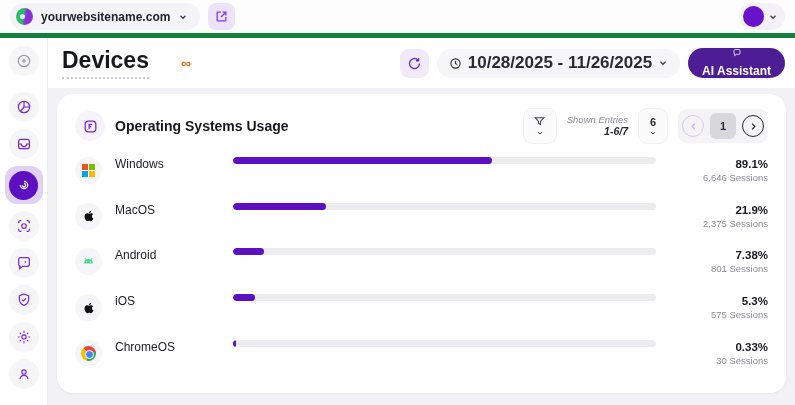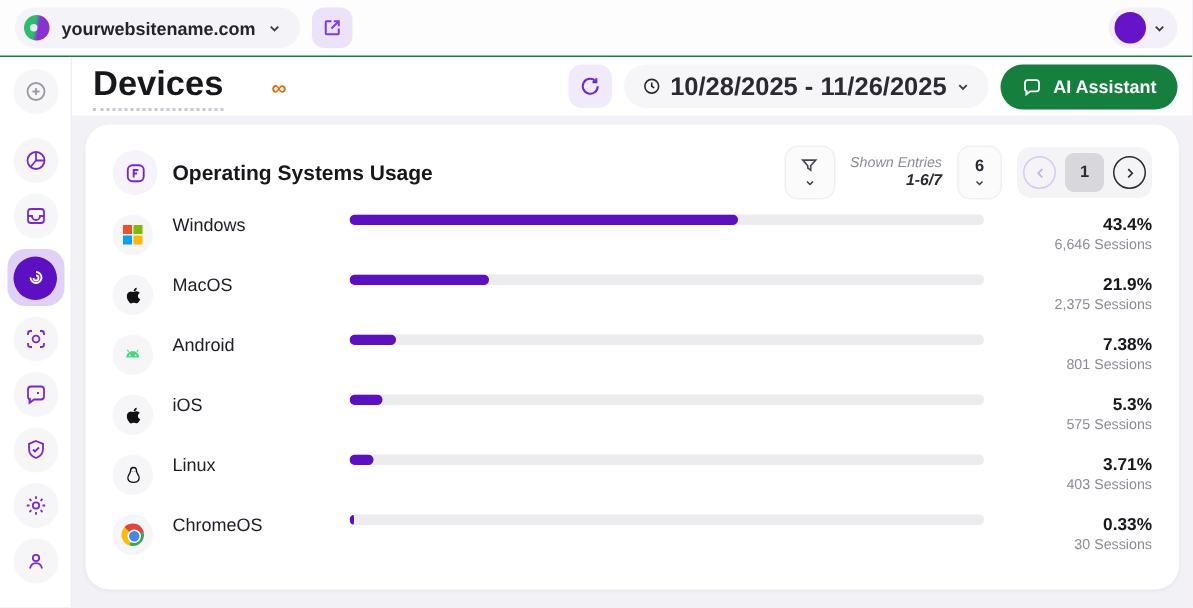--- a/index.html
+++ b/index.html
@@ -1,21 +1,21 @@
 <!DOCTYPE html>
 <html><head>
 <meta charset="utf-8">
 <style>
   * { margin:0; padding:0; box-sizing:border-box; }
   html,body { background:#e9e8ee; }
   body { font-family:"Liberation Sans", sans-serif; }
   .app { width:795px; height:405px; background:#fff; position:relative; overflow:hidden; }
 
   
-  .topbar { height:38px; background:#fdfdfe; display:flex; align-items:center; padding:0 10px; gap:8px; border-bottom:1px solid #15803d; }
+  .topbar { height:38px; background:#fdfdfe; display:flex; align-items:center; padding:0 10px; gap:8px; border-bottom:5px solid #15803d; }
   .site-select { display:flex; align-items:center; gap:8px; background:#f4f3f7; border-radius:16px; height:27px; padding:0 12px 0 6px; cursor:pointer; }
   .site-logo { width:17px; height:17px; border-radius:50%; background:linear-gradient(100deg,#2bbd6e 42%,#8b2fd6 58%); position:relative; }
   .site-logo::after{ content:""; position:absolute; left:4px; top:6px; width:5px; height:5px; border-radius:50%; background:rgba(255,255,255,.85); }
   .site-name { font-size:12px; font-weight:bold; color:#24252b; }
   .chev { width:10px; height:10px; color:#3c3d44; }
   .icon-sq { width:27px; height:27px; border-radius:8px; background:#ece3fa; color:#7c3aed; display:flex; align-items:center; justify-content:center; cursor:pointer; }
   .spacer { flex:1; }
   .avatar-pill { display:flex; align-items:center; gap:4px; background:#f3f0fa; border-radius:15px; padding:3px 7px 3px 4px; cursor:pointer; }
   .avatar { width:21px; height:21px; border-radius:50%; background:#6613c9; }
 
@@ -35,21 +35,21 @@
   .page-title { font-size:23px; font-weight:bold; color:#17181c; border-bottom:2px dotted #c8c8d2; padding-bottom:3px; }
   .pv-block { margin-left:22px; display:flex; align-items:flex-start; gap:14px; }
   .pv-label { font-size:10.5px; font-weight:bold; color:#17181c; }
   .pv-link { font-size:9.5px; font-weight:bold; color:#8b2fd6; cursor:pointer; }
   .pv-track { width:150px; height:5px; border-radius:3px; background:#e9e9ec; margin-top:5px; }
   .pv-inf { font-size:14px; font-weight:bold; color:#f06a14; line-height:12px; }
   .hdr-right { margin-left:auto; display:flex; align-items:center; gap:8px; }
   .refresh-btn { width:29px; height:29px; border-radius:9px; background:#f0eafb; color:#6d28d9; display:flex; align-items:center; justify-content:center; cursor:pointer; }
   .date-pill { display:flex; align-items:center; gap:6px; background:#f6f5f8; border-radius:16px; height:29px; padding:0 12px; cursor:pointer; color:#2a2b31; }
   .date-text { font-size:17px; font-weight:bold; }
-  .ai-btn { display:flex; align-items:center; gap:7px; background:#15803d; color:#fff; border:none; border-radius:16px; height:30px; padding:0 14px; font-size:12px; font-weight:bold; cursor:pointer; font-family:inherit; }
+  .ai-btn { display:flex; align-items:center; gap:7px; background:#4c1d95; color:#fff; border:none; border-radius:16px; height:30px; padding:0 14px; font-size:12px; font-weight:bold; cursor:pointer; font-family:inherit;flex-direction:column; }
 
   
   .content { flex:1; padding:6px 9px 12px 9px; }
   .card { background:#fff; border-radius:16px; height:100%; box-shadow:0 1px 3px rgba(30,20,60,.05); padding:10px 18px 6px 18px; display:flex; flex-direction:column; }
   .card-header { display:flex; align-items:center; gap:10px; padding:4px 0 10px 0; }
   .card-icon { width:30px; height:30px; border-radius:50%; background:#f6f3fa; color:#7c22d4; display:flex; align-items:center; justify-content:center; }
   .card-title { font-size:14px; font-weight:bold; color:#17181c; }
   .card-controls { margin-left:auto; display:flex; align-items:center; gap:10px; }
   .ctl-sq { background:#fbfbfc; border:1px solid #f0f0f3; border-radius:9px; display:flex; flex-direction:column; align-items:center; justify-content:center; color:#45464d; cursor:pointer; }
   .filter-btn { width:34px; height:36px; }
@@ -266,21 +266,21 @@
                     <i style="background:#7fba00"></i>
                     <i style="background:#00a4ef"></i>
                     <i style="background:#ffb900"></i>
                   </span>
               </span>
               <span class="os-label">Windows</span>
               <div class="track">
                   <div class="fill" style="width: 61.2%;"></div>
                 </div>
               <div class="vals">
-                <div class="pct">43.4%</div>
+                <div class="pct">89.1%</div>
                 <div class="sess">6,646 Sessions</div>
               </div>
             </div>
 
             <div class="row">
               <span class="os-badge">
                 <svg width="14" height="14" viewBox="0 0 24 24" fill="#111">
                     <path d="M17.05 20.28c-.98.95-2.05.8-3.08.35-1.09-.46-2.09-.48-3.24 0-1.44.62-2.2.44-3.06-.35C2.79 15.25 3.51 7.59 9.05 7.31c1.35.07 2.29.74 3.08.8 1.18-.24 2.31-.93 3.57-.84 1.51.12 2.65.72 3.4 1.8-3.12 1.87-2.38 5.98.48 7.13-.57 1.5-1.31 2.99-2.54 4.09l.01-.01zM12.03 7.25c-.15-2.23 1.66-4.07 3.74-4.25.29 2.58-2.34 4.5-3.74 4.25z"></path>
                   </svg>
               </span>
@@ -322,37 +322,20 @@
               <span class="os-label">iOS</span>
               <div class="track">
                   <div class="fill" style="width: 5.3%;"></div>
                 </div>
               <div class="vals">
                 <div class="pct">5.3%</div>
                 <div class="sess">575 Sessions</div>
               </div>
             </div>
 
-            <div class="row">
-              <span class="os-badge">
-                <svg width="14" height="14" viewBox="0 0 24 24" fill="none" stroke="#111" stroke-width="1.6">
-                    <path d="M12 2.8c-2.6 0-3.4 1.9-3.4 3.7 0 1.3-.6 2.6-1.5 4C5.9 12.3 5.2 13.9 5.6 15.6c.6 2.6 3.1 4.3 6.4 4.3s5.8-1.7 6.4-4.3c.4-1.7-.3-3.3-1.5-5.1-.9-1.4-1.5-2.7-1.5-4 0-1.8-.8-3.7-3.4-3.7z"></path>
-                    <circle cx="10.4" cy="7.4" r=".5" fill="#111" stroke="none"></circle>
-                    <circle cx="13.6" cy="7.4" r=".5" fill="#111" stroke="none"></circle>
-                  </svg>
-              </span>
-              <span class="os-label">Linux</span>
-              <div class="track">
-                  <div class="fill" style="width: 3.71%;"></div>
-                </div>
-              <div class="vals">
-                <div class="pct">3.71%</div>
-                <div class="sess">403 Sessions</div>
-              </div>
-            </div>
 
             <div class="row">
               <span class="os-badge">
                 <span class="chromelogo"></span>
               </span>
               <span class="os-label">ChromeOS</span>
               <div class="track">
                   <div class="fill" style="width: 0.5%;"></div>
                 </div>
               <div class="vals">

